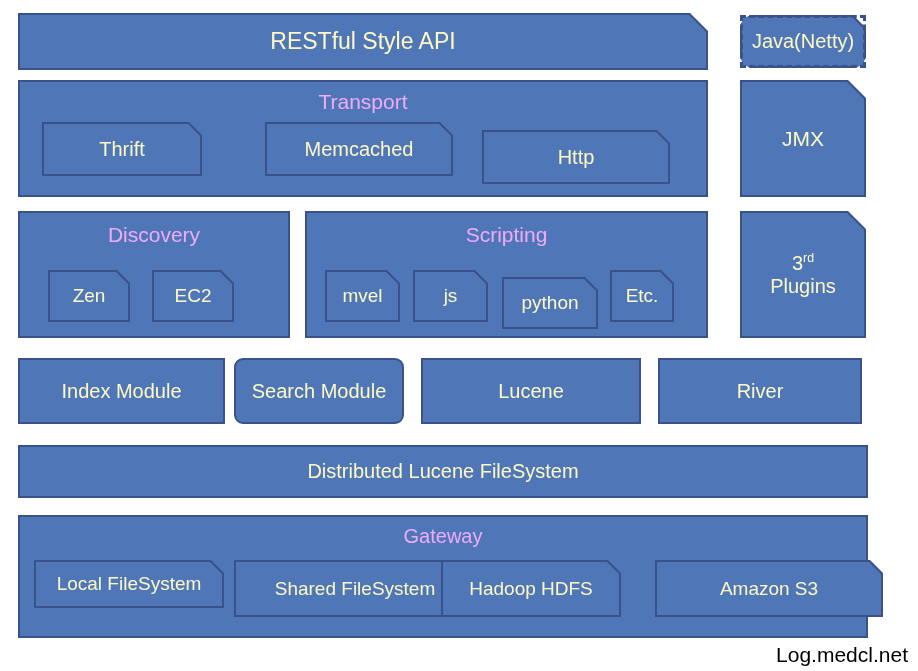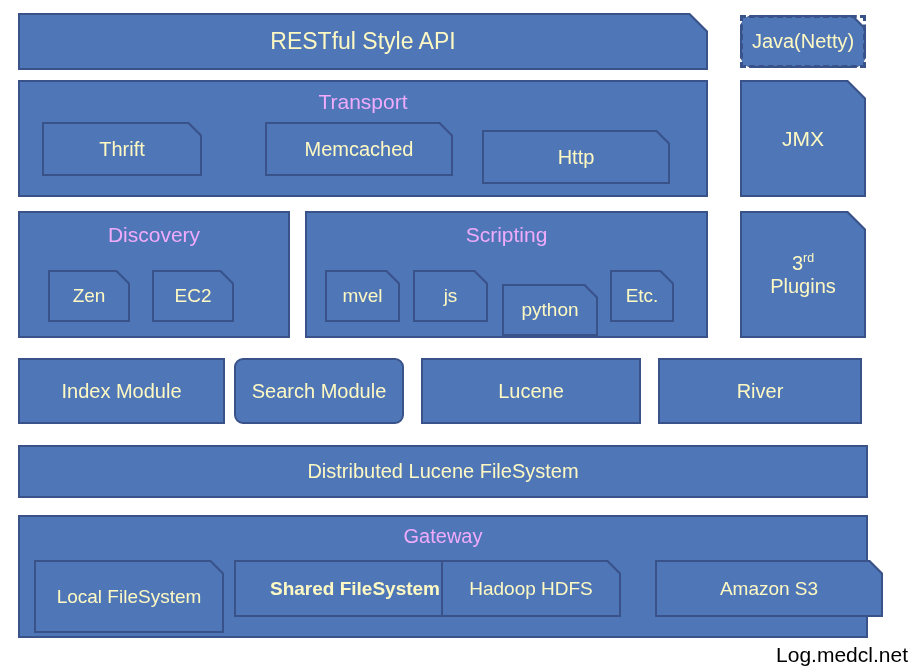--- a/index.html
+++ b/index.html
@@ -157,21 +157,21 @@
     <div class="box fold f13 t19" style="left:20px;top:59px;width:75px;height:52px;">
       <div class="inner">
         <span>mvel</span>
       </div>
     </div>
     <div class="box fold f13 t19" style="left:108px;top:59px;width:75px;height:52px;">
       <div class="inner">
         <span>js</span>
       </div>
     </div>
-    <div class="box fold f13 t19" style="left:197px;top:73px;width:96px;height:52px;">
+    <div class="box fold f13 t19" style="left:197px;top:66px;width:96px;height:52px;">
       <div class="inner">
         <span>python</span>
       </div>
     </div>
     <div class="box fold f13 t19" style="left:305px;top:59px;width:64px;height:52px;">
       <div class="inner">
         <span>Etc.</span>
       </div>
     </div>
   </div>
@@ -199,26 +199,26 @@
   </div>
 
   <div class="box t20" style="left:18px;top:445px;width:850px;height:53px;">
     <span>Distributed Lucene FileSystem</span>
   </div>
 
   <div class="group" style="left:18px;top:515px;width:850px;height:123px;">
     <div class="ginner"></div>
     <div class="group-title t20" style="top:10px;">Gateway</div>
 
-    <div class="box fold f13 t19" style="left:16px;top:45px;width:190px;height:73px;">
+    <div class="box fold f13 t19" style="left:16px;top:45px;width:190px;height:48px;">
       <div class="inner">
         <span>Local FileSystem</span>
       </div>
     </div>
-    <div class="box fold f13 t19" style="left:216px;top:45px;width:242px;height:57px;font-weight:bold;">
+    <div class="box fold f13 t19" style="left:216px;top:45px;width:242px;height:57px;">
       <div class="inner">
         <span>Shared FileSystem</span>
       </div>
     </div>
     <div class="box fold f13 t19" style="left:423px;top:45px;width:180px;height:57px;">
       <div class="inner">
         <span>Hadoop HDFS</span>
       </div>
     </div>
     <div class="box fold f13 t19" style="left:637px;top:45px;width:228px;height:57px;">

